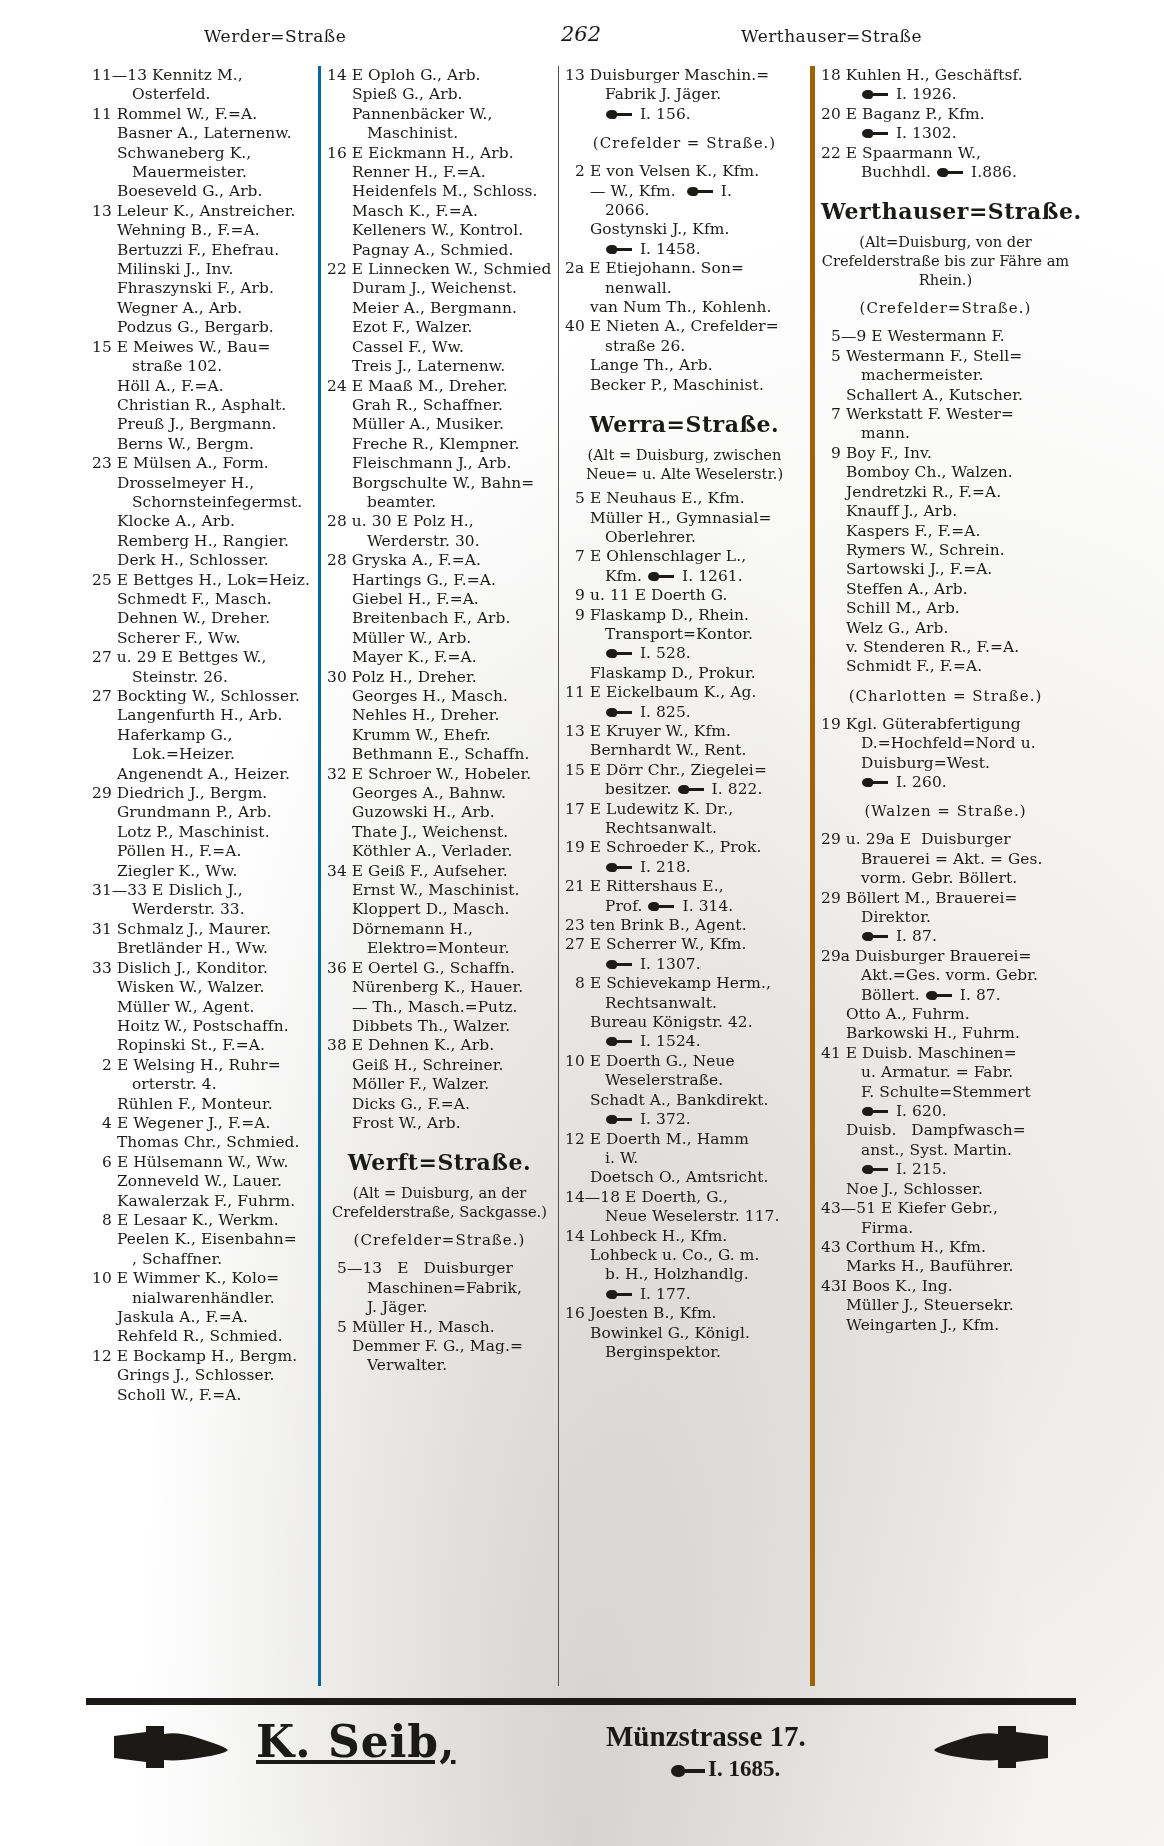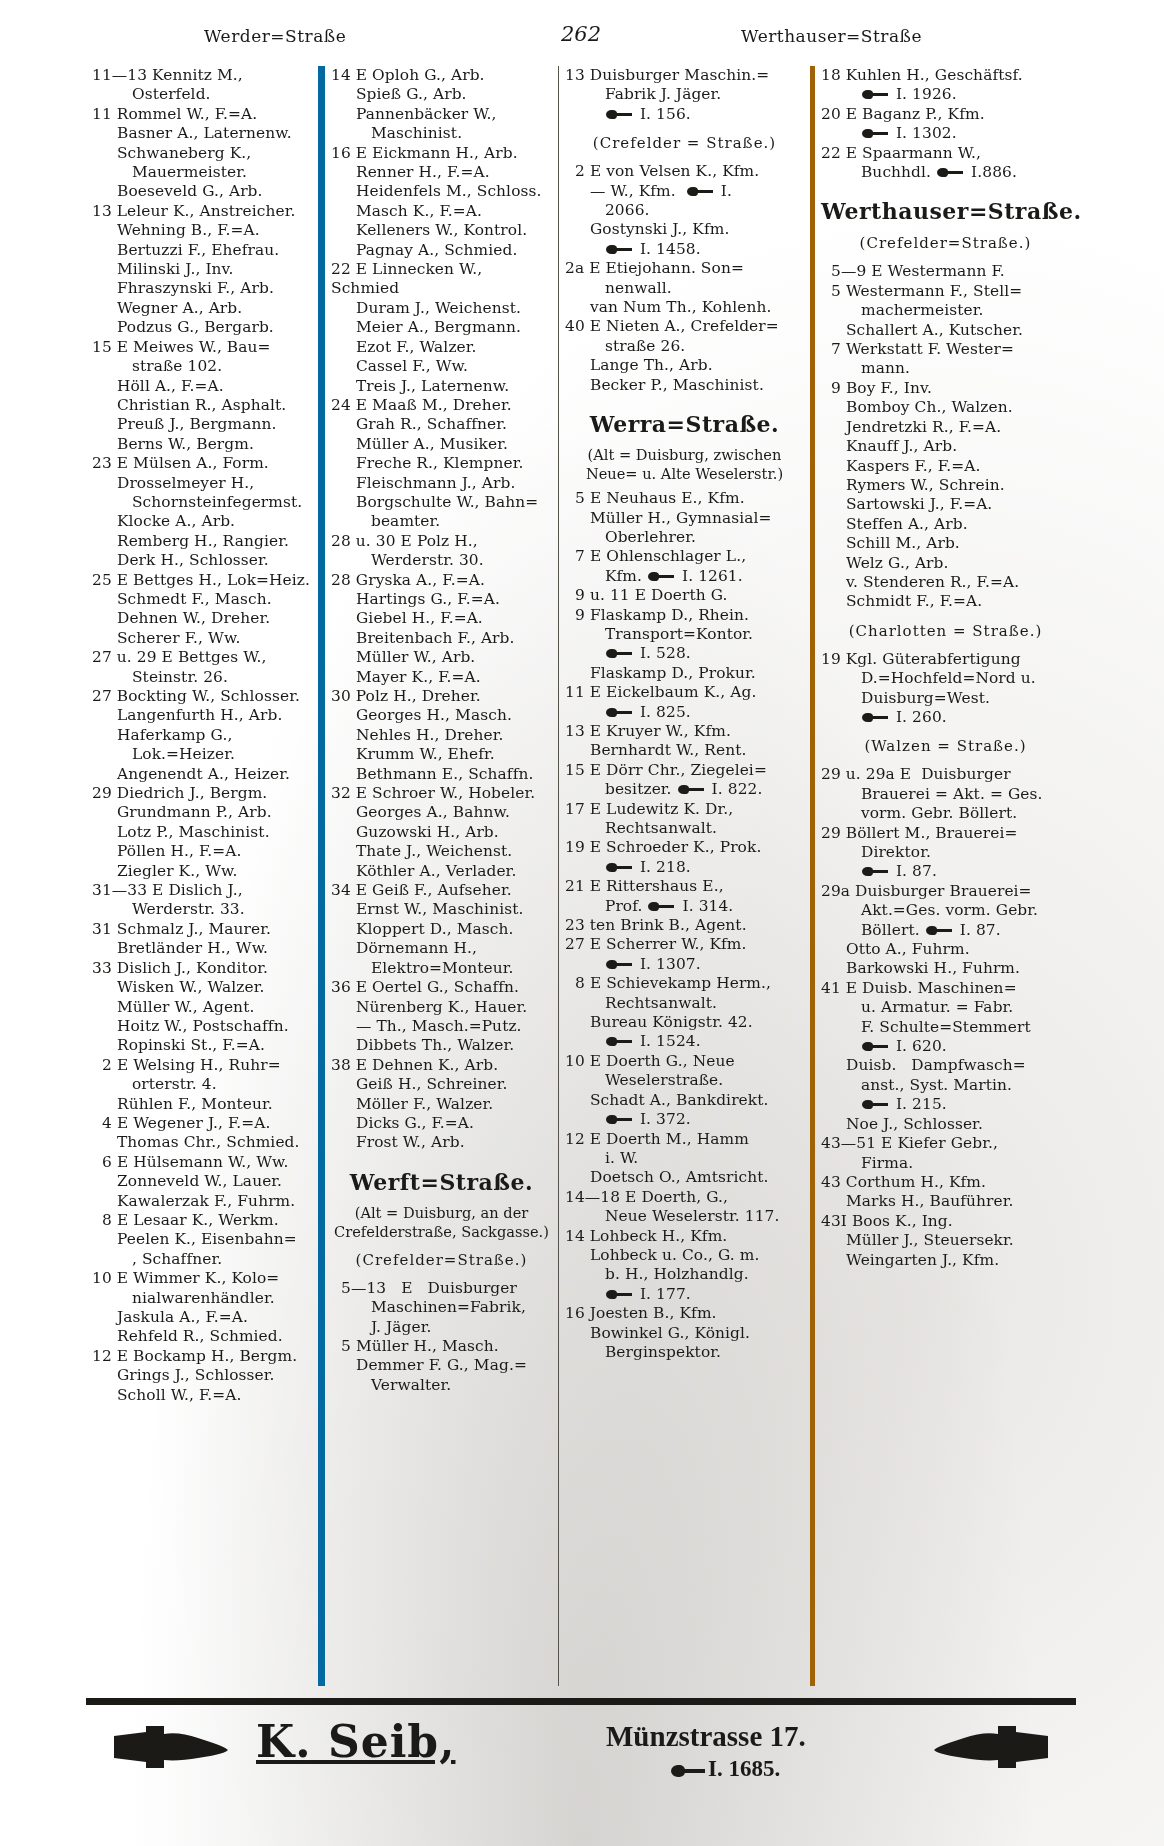--- a/index.html
+++ b/index.html
@@ -73,21 +73,21 @@
     width: 990px;
     height: 1620px;
     display: flex;
   }
   .col {
     position: relative;
     box-sizing: border-box;
     padding: 0 6px;
   }
   .c1 { width: 232px; }
-  .c2 { width: 240px; border-left: 7px solid #0369a1; }
+  .c2 { width: 240px; border-left: 3px solid #0369a1; }
   .c3 { width: 252px; border-left: 1px solid #55524c; }
   .c4 { width: 266px; border-left: 5px solid #a16207; }
 
   .entry {
     font-size: 15.4px;
     line-height: 19.4px;
     white-space: pre-wrap;
     margin: 0;
     letter-spacing: 0.1px;
   }
@@ -408,20 +408,23 @@
         Berginspektor.</p>
         </div>
       <div class="col c4">
           <p class="entry">18 Kuhlen H., Geschäftsf.</p>
           <p class="entry">        <span class="phone"></span> I. 1926.</p>
           <p class="entry">20 E Baganz P., Kfm.</p>
           <p class="entry">        <span class="phone"></span> I. 1302.</p>
           <p class="entry">22 E Spaarmann W.,
         Buchhdl. <span class="phone"></span> I.886.</p>
           <div class="secthead">Werthauser=Straße.</div>
+          <div class="sectnote">(Alt=Duisburg,  von  der
+Crefelderstraße    bis    zur
+Fähre am Rhein.)</div>
           <div class="crossref">(Crefelder=Straße.)</div>
           <p class="entry">  5—9 E Westermann F.</p>
           <p class="entry">  5 Westermann F., Stell=
         machermeister.</p>
           <p class="entry">     Schallert A., Kutscher.</p>
           <p class="entry">  7 Werkstatt F. Wester=
         mann.</p>
           <p class="entry">  9 Boy F., Inv.</p>
           <p class="entry">     Bomboy Ch., Walzen.</p>
           <p class="entry">     Jendretzki R., F.=A.</p>

